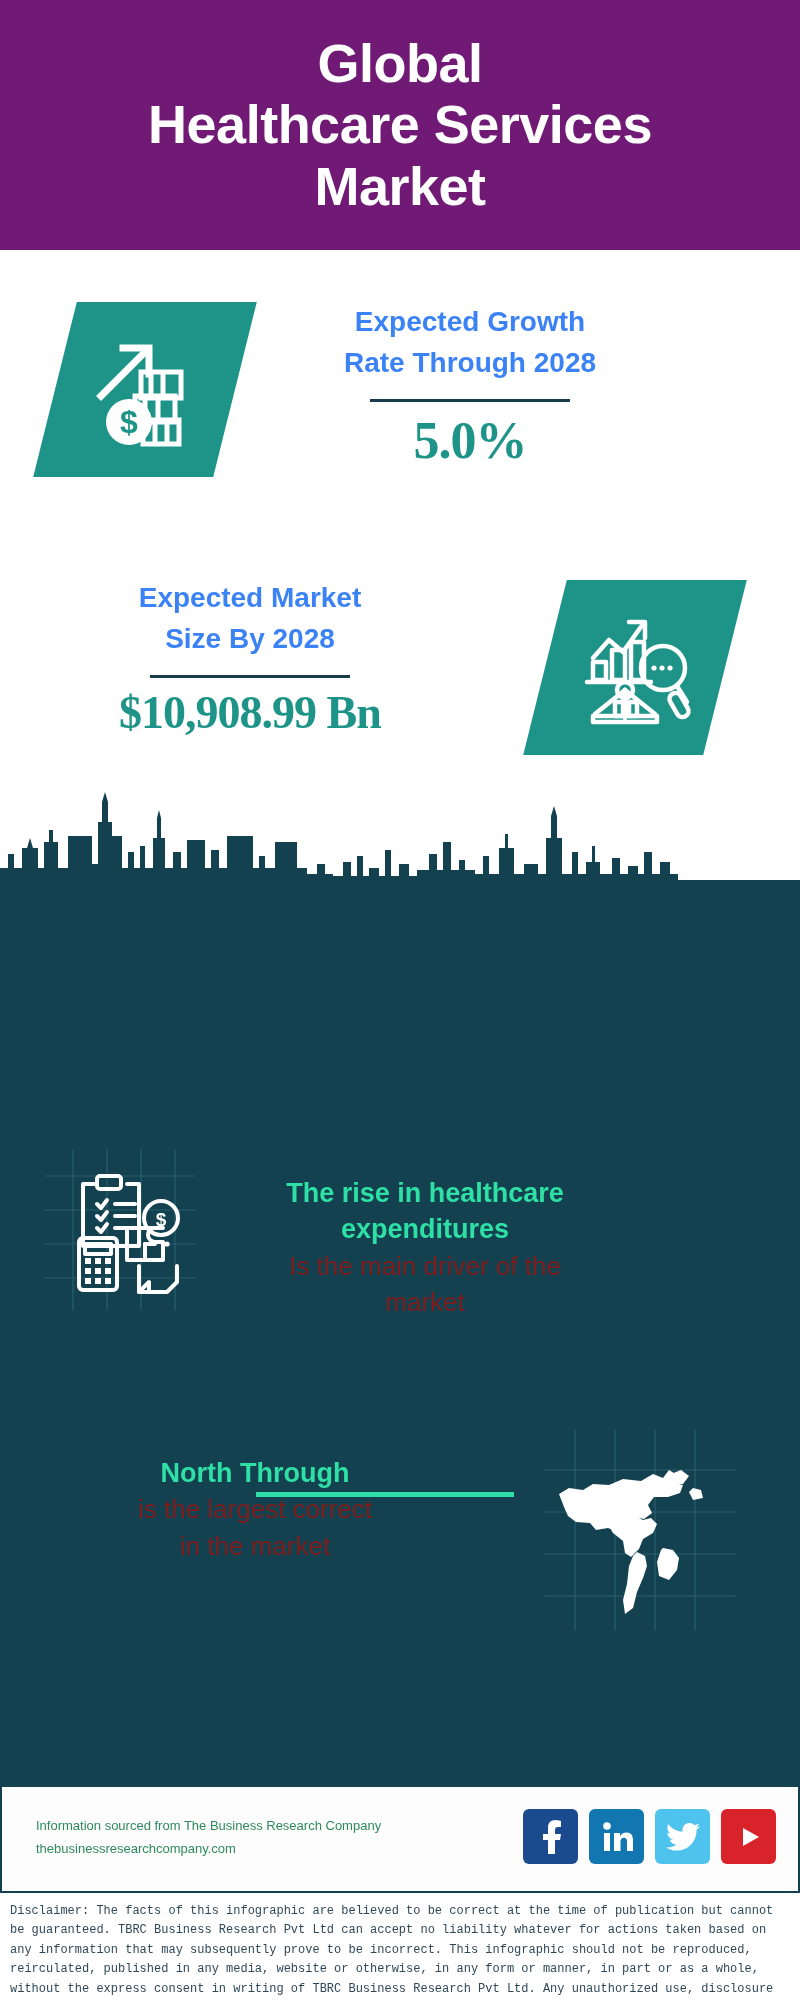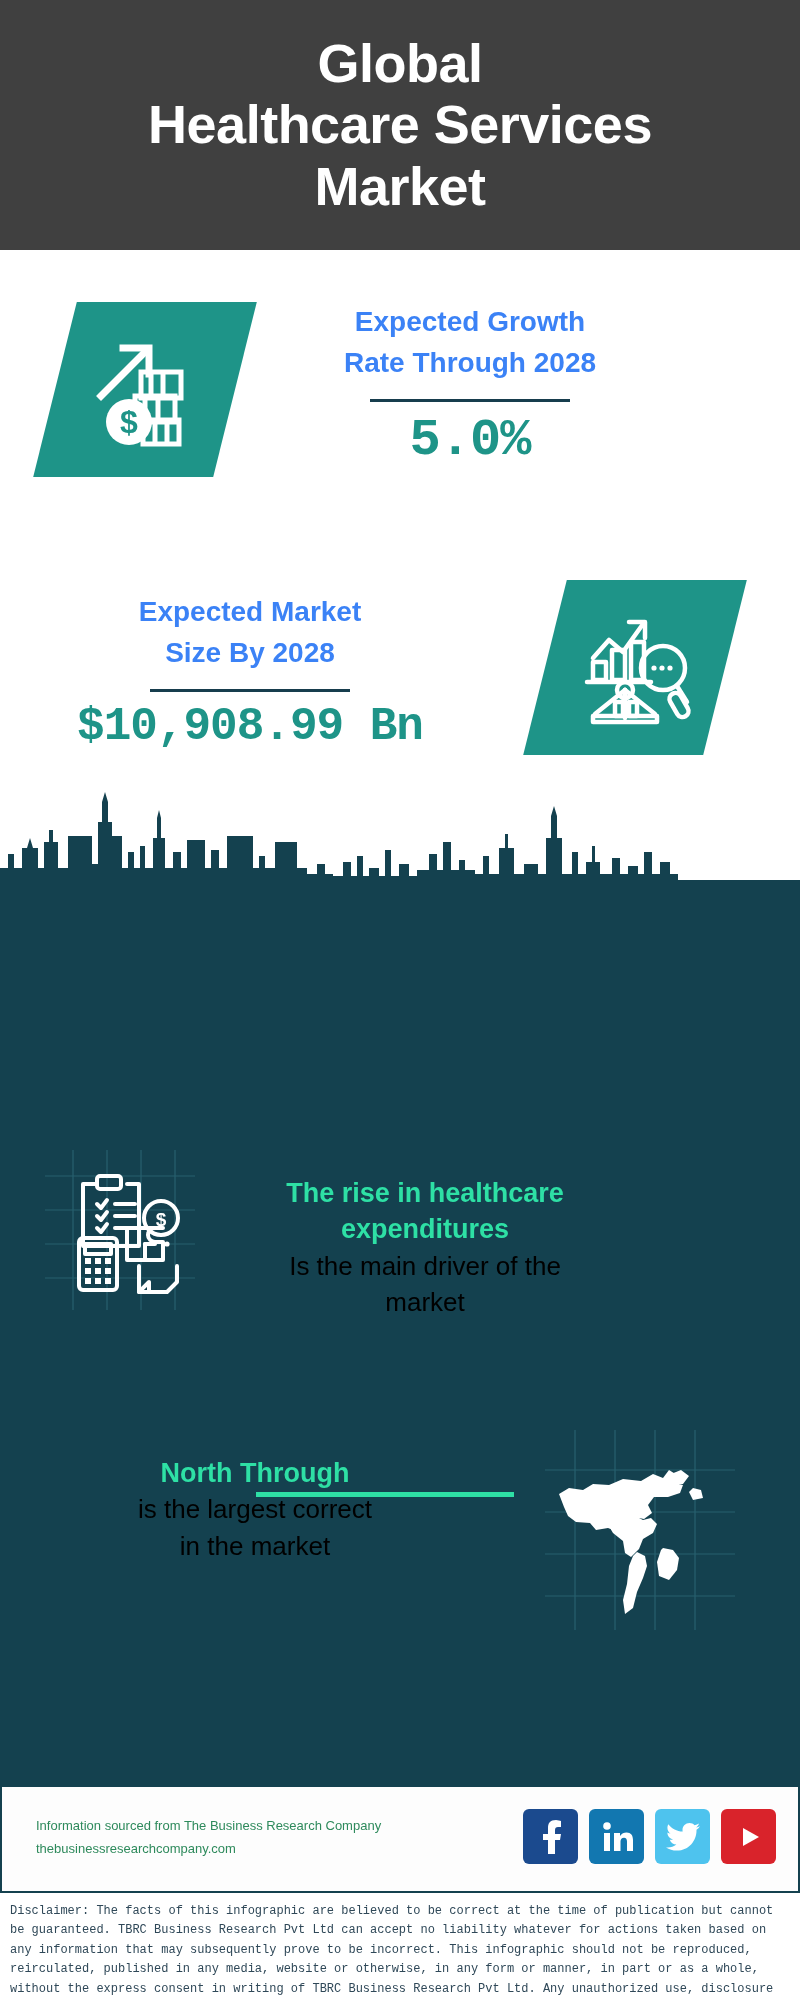--- a/index.html
+++ b/index.html
@@ -19,21 +19,21 @@
     overflow: hidden;
     box-sizing: border-box;
   }
 
   
   .header {
     position: absolute;
     left: 0; top: 0;
     width: 800px;
     height: 250px;
-    background: #404040;
+    background: #701a75;
     display: flex;
     align-items: center;
     justify-content: center;
   }
   .header-title {
     width: 720px;
     text-align: center;
     color: #ffffff;
     font-size: 54px;
     font-weight: bold;
@@ -70,21 +70,21 @@
     justify-content: center;
   }
   .tile-1 { left: 55px; top: 22px; }
   .tile-2 { left: 545px; top: 20px; }
 
   .stat-text {
     position: absolute;
     text-align: center;
   }
   .stat-text-right { left: 270px; top: 22px; width: 400px; }
-  .stat-text-left  { left: 55px;  top: 32px; width: 390px; }
+  .stat-text-left  { left: 55px;  top: 18px; width: 390px; }
 
   .stat-label {
     color: #3b82f6;
     font-size: 28px;
     font-weight: bold;
     line-height: 1.45;
     font-family: "Liberation Sans", sans-serif;
   }
   .stat-label .ln { display: block; }
   .stat-rule {
@@ -92,21 +92,21 @@
     height: 3px;
     background: #173d4d;
     margin: 16px auto 10px auto;
   }
   .stat-value {
     color: #1e9488;
     font-size: 52px;
     font-weight: bold;
     line-height: 1.1;
     letter-spacing: -1px;
-    font-family: Liberation Mono, monospace;
+    font-family: Liberation Serif, serif;
     white-space: nowrap;
   }
   .stat-value.big { font-size: 46px; }
 
   
   .dark-panel {
     position: absolute;
     left: 0;
     top: 880px;
     width: 800px;
@@ -144,21 +144,21 @@
 
   .fact-hi {
     color: #2ee0a5;
     font-size: 27px;
     font-weight: bold;
     line-height: 1.35;
     font-family: "Liberation Sans", sans-serif;
   }
   .fact-hi .ln { display: block; }
   .fact-sub {
-    color: #000000;
+    color: #7f1d1d;
     font-size: 26px;
     font-weight: normal;
     line-height: 1.4;
     font-family: "Liberation Sans", sans-serif;
   }
   .fact-sub .ln { display: block; }
 
   .mid-divider {
     position: absolute;
     left: 256px;

